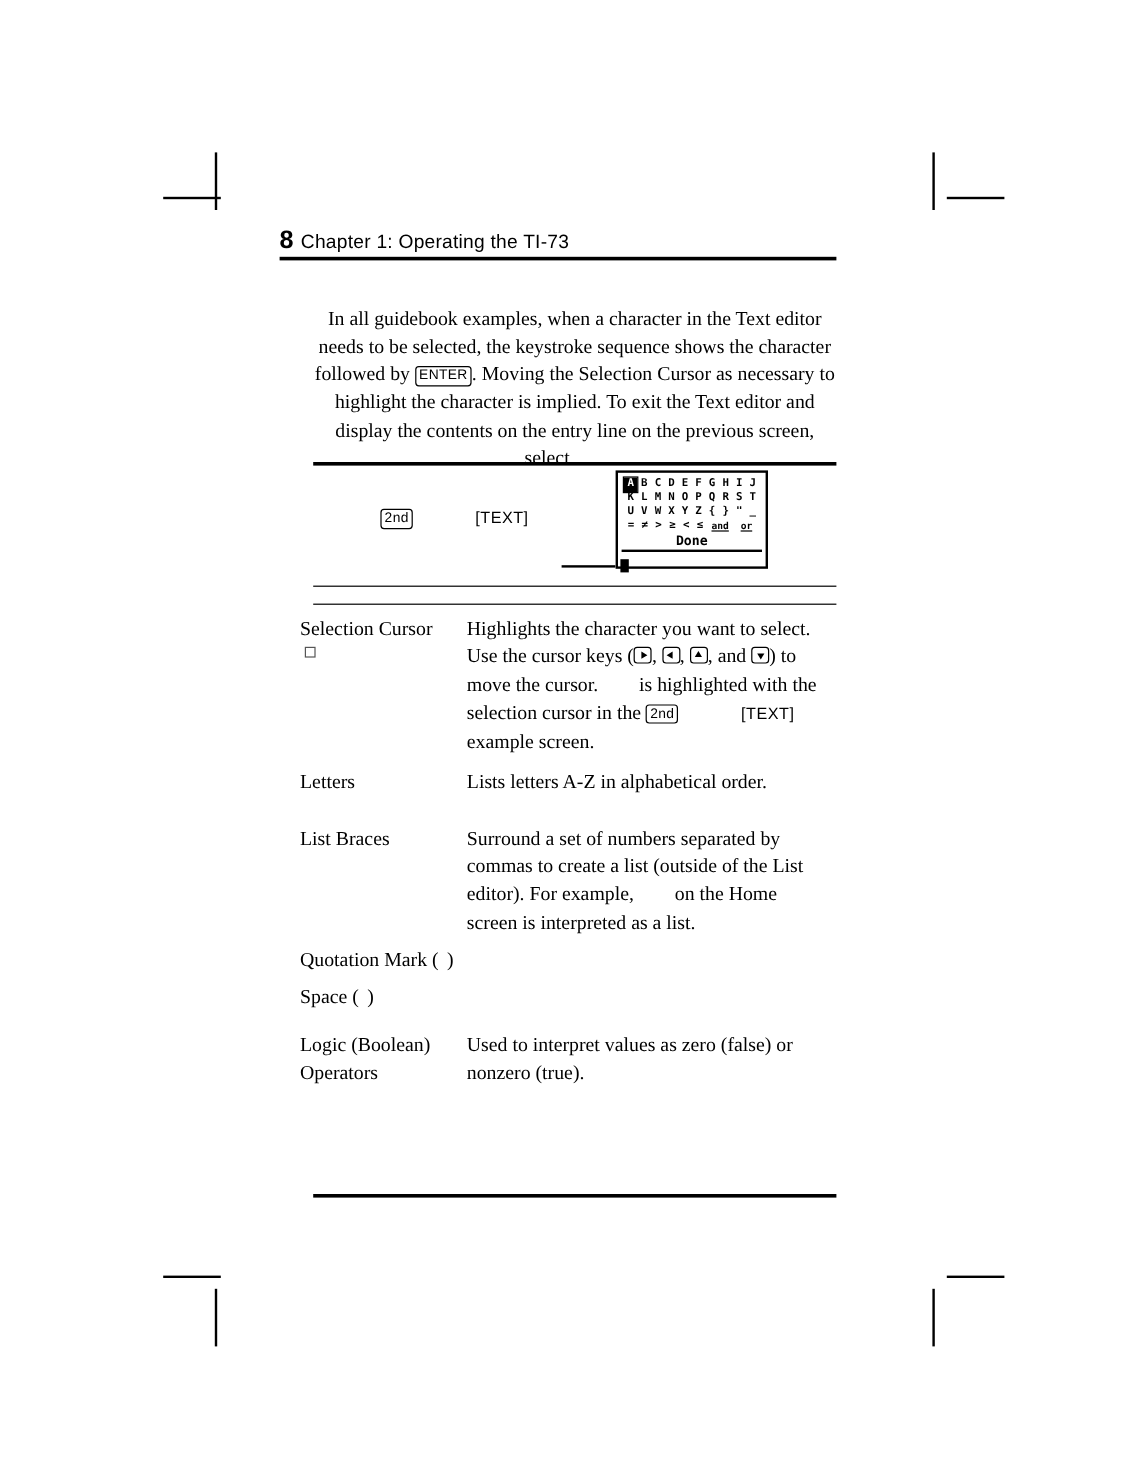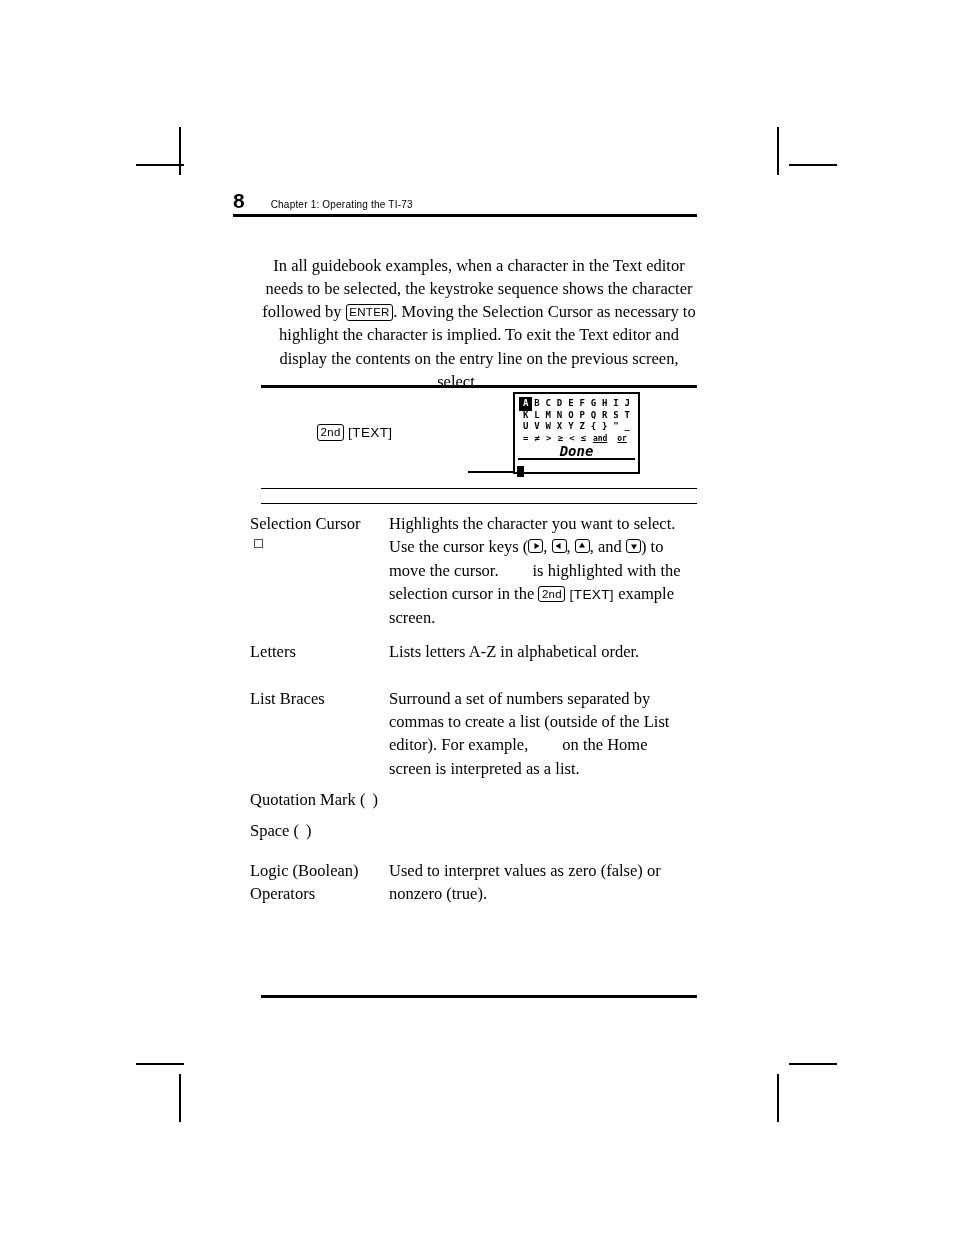--- a/index.html
+++ b/index.html
@@ -42,22 +42,22 @@
   }
   .page-number {
     font-family: "Liberation Sans", sans-serif;
     font-weight: bold;
     font-size: 21px;
     line-height: 1;
     letter-spacing: 0px;
   }
   .header-title {
     font-family: "Liberation Sans", sans-serif;
-    font-size: 10px;
-    margin-left: 26px;
+    font-size: 16px;
+    margin-left: 6px;
     letter-spacing: 0.2px;
   }
   .header-rule {
     position: absolute;
     left: 233px;
     top: 214px;
     width: 464px;
     height: 3px;
     background: #000;
   }
@@ -86,20 +86,21 @@
     font-size: 11.5px;
     line-height: 12px;
     padding: 1px 2.5px 1.5px 2.5px;
     vertical-align: 1px;
     letter-spacing: 0.3px;
   }
   .keybracket {
     font-family: "Liberation Sans", sans-serif;
     font-size: 13.5px;
     letter-spacing: 0.4px;
+    margin-left: 48px;
   }
   .arrowkey {
     display: inline-block;
     border: 1.2px solid #000;
     border-radius: 3px;
     width: 13px;
     height: 12px;
     vertical-align: -1px;
     position: relative;
   }
@@ -180,25 +181,24 @@
     font-size: 8px;
     text-decoration: underline;
   }
   .calc-row span.cell.sel {
     background: #000;
     color: #fff;
     outline: 1.3px solid #000;
   }
   .calc-done {
     text-align: center;
-    font-size: 14px;
+    font-size: 11px;
     font-weight: bold;
     line-height: 12px;
     padding-top: 1px;
-    font-style: italic;
   }
   .calc-divider {
     height: 1.6px;
     background: #000;
     margin: 1px 3px 0 3px;
   }
   .calc-entry {
     padding: 2px 0 0 2px;
   }
   .calc-cursor {

